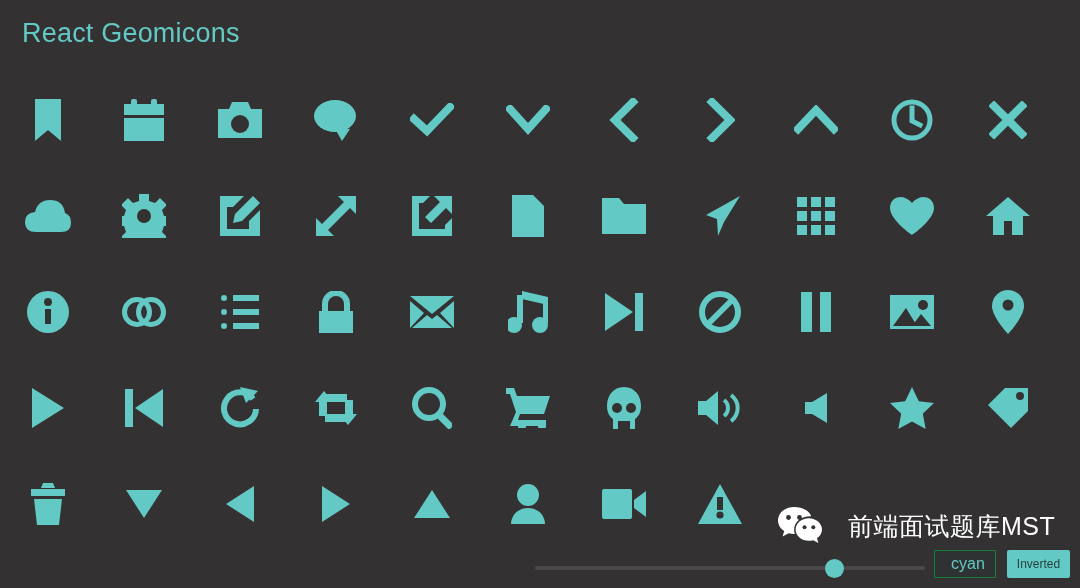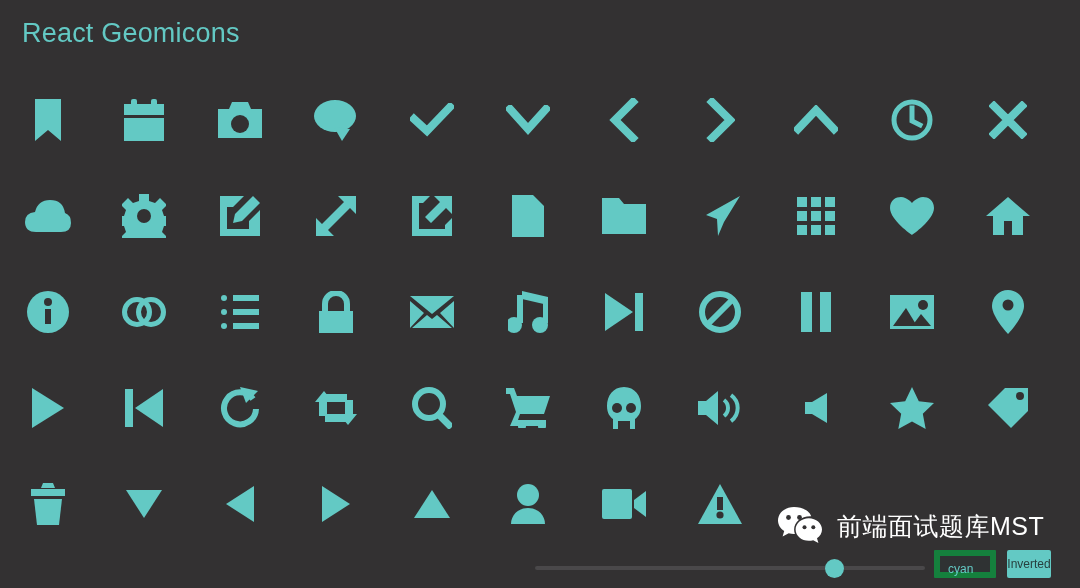--- a/index.html
+++ b/index.html
@@ -92,54 +92,54 @@
     background: #63c9c4;
   }
   .color-input {
     position: absolute;
     left: 934px;
     top: 4px;
     width: 62px;
     height: 28px;
     box-sizing: border-box;
     background: #2f3233;
-    border: 6px solid #15803d;
+    border: 1px solid #15803d;
     color: #63c9c4;
-    font-size: 12px;
+    font-size: 16px;
     font-family: "Liberation Sans", sans-serif;
-    padding: 0 8px;
+    padding: 0 16px;
     line-height: 26px;
     border-radius: 1px;
   }
   .inverted-btn {
     position: absolute;
     left: 1007px;
     top: 4px;
-    width: 44px;
+    width: 63px;
     height: 28px;
     box-sizing: border-box;
     background: #63c9c4;
     border: none;
     border-radius: 2px;
     color: #27403f;
     font-size: 12px;
     font-family: "Liberation Sans", sans-serif;
     text-align: center;
     line-height: 28px;
     cursor: pointer;
   }
 
   
   .watermark {
     position: absolute;
     left: 778px;
     top: 507px;
     display: flex;
     align-items: center;
-    gap: 15px;
+    gap: 26px;
   }
   .wm-text {
     color: #ffffff;
     font-size: 25px;
     font-family: "Liberation Sans", sans-serif;
     letter-spacing: 0.5px;
     white-space: nowrap;
   }
 </style>
 </head>

